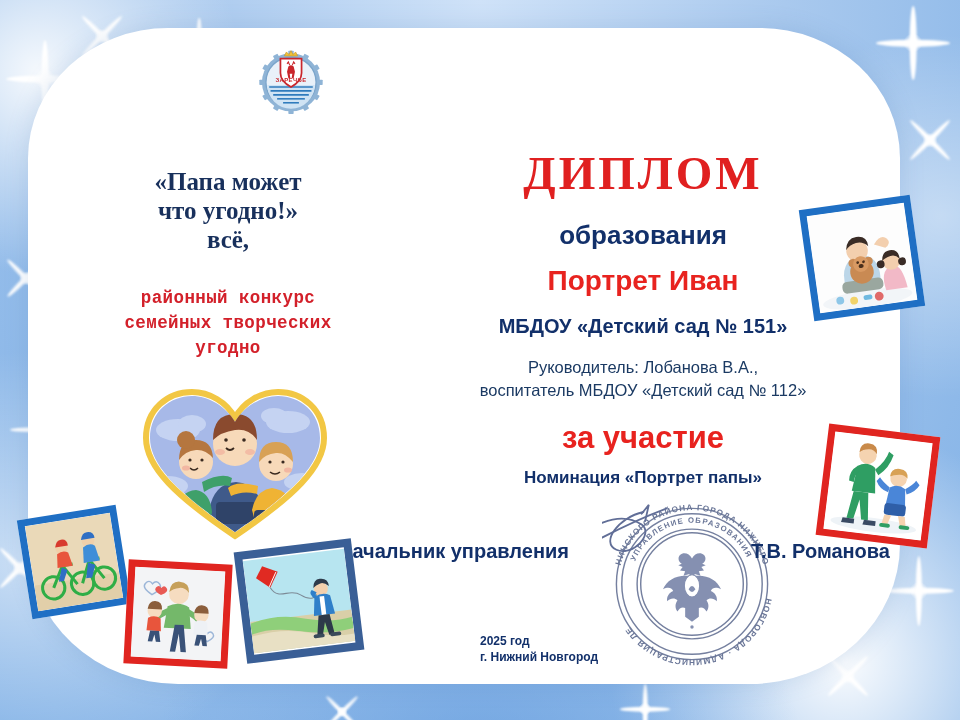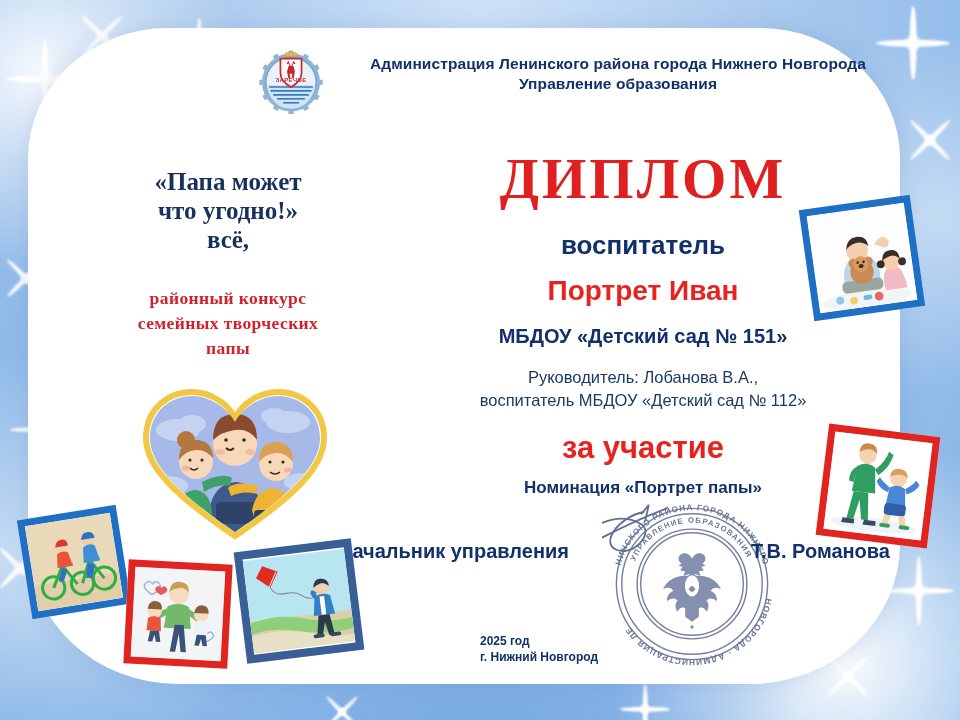--- a/index.html
+++ b/index.html
@@ -120,40 +120,40 @@
   .contest-title {
     font-family: "Liberation Serif", serif;
     font-weight: bold;
     color: #18305c;
     font-size: 25px;
     line-height: 1.16;
     margin-top: 12px;
   }
   .contest-sub {
     margin-top: 32px;
-    font-family: Liberation Serif, serif;
+    font-family: Liberation Mono, monospace;
     font-weight: bold;
     color: #d3202a;
     font-size: 17.5px;
     line-height: 1.42;
     letter-spacing: 0.4px;
   }
 
   
   .main-col {
     position: absolute;
     left: 398px;
     top: 150px;
     width: 490px;
     text-align: center;
   }
   .diploma-word {
     font-family: "Liberation Serif", serif;
     color: #e02020;
-    font-size: 57px;
+    font-size: 47px;
     font-weight: bold;
     letter-spacing: 3px;
     line-height: 1;
   }
   .awarded-to {
     margin-top: 23px;
     color: #12306a;
     font-weight: bold;
     font-size: 26px;
   }
@@ -337,42 +337,38 @@
           <path d="M48 26 l-2 -5 l-2 3 M52 26 l2 -5 l2 3" stroke="#c9262c" stroke-width="1.6" fill="none"></path>
           <path d="M46 28 q4 -4 8 0 l2 8 l-2 10 h-3 l1 -7 h-4 l1 7 h-3 l-2 -10 z" fill="#c9262c"></path>
 
           <path d="M40 12 l3 -6 l4 4 l3 -6 l3 6 l4 -4 l3 6 z" fill="#f0c238" stroke="#c9982a" stroke-width="1"></path>
 
           <path d="M14 48 a36 36 0 0 1 72 0 z" fill="none"></path>
           <text x="50" y="52" text-anchor="middle" font-family="Liberation Sans, sans-serif" font-size="9" font-weight="bold" fill="#c9262c" letter-spacing="0.6">ЗАРЕЧЬЕ</text>
         </g>
       </svg>
     </div>
-    <div class="header-text">
-      <div>Администрация Ленинского района города Нижнего Новгорода</div>
-      <div>Управление образования</div>
-    </div>
   </div>
 
   <div class="left-col">
     <div class="contest-title">
       <div>«Папа может</div>
       <div>что угодно!»</div>
       <div>всё,</div>
     </div>
     <div class="contest-sub">
       <div>районный  конкурс</div>
       <div>семейных творческих</div>
-      <div>папы</div>
+      <div>угодно</div>
     </div>
   </div>
 
   <div class="main-col">
     <div class="diploma-word">ДИПЛОМ</div>
-    <div class="awarded-to">воспитатель</div>
+    <div class="awarded-to">образования</div>
     <div class="recipient">Портрет Иван</div>
     <div class="org">МБДОУ «Детский сад № 151»</div>
     <div class="supervisor">
       <div>Руководитель: Лобанова В.А.,</div>
       <div>воспитатель МБДОУ «Детский сад № 112»</div>
     </div>
     <div class="award-for">за участие</div>
     <div class="nomination">Номинация «Портрет папы»</div>
   </div>
 

